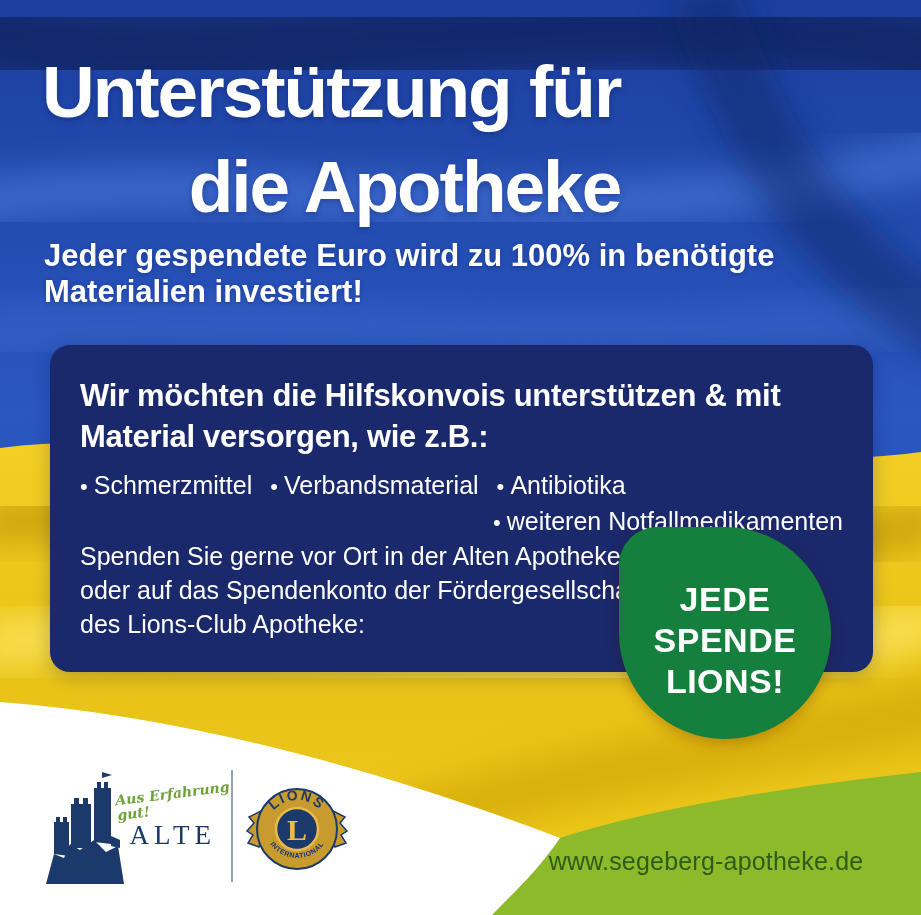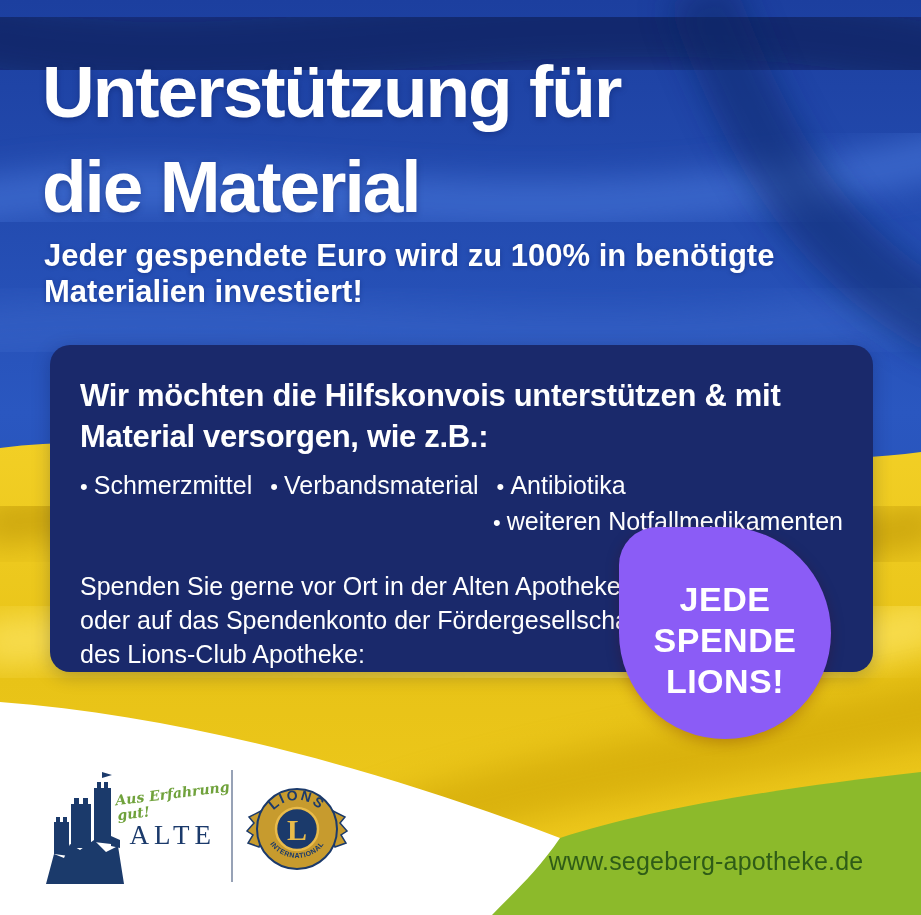--- a/index.html
+++ b/index.html
@@ -6,44 +6,44 @@
   .poster{
     position:relative;width:921px;height:915px;overflow:hidden;
     font-family:"Liberation Sans",sans-serif;
     -webkit-font-smoothing:antialiased;
   }
   .bg{position:absolute;inset:0;z-index:0;}
   
   .title{
     position:absolute;left:42px;top:44px;z-index:3;
     color:#ffffff;font-size:73px;font-weight:700;line-height:95px;
-    letter-spacing:-2px;text-shadow:0 2px 6px rgba(0,20,80,.35);
+    letter-spacing:-2px;text-shadow:0 2px 6px rgba(0,20,80,.35);text-align:right;
   }
   .subtitle{
     position:absolute;left:44px;top:238px;z-index:3;
     color:#ffffff;font-size:31px;font-weight:700;line-height:36px;
     text-shadow:0 1px 4px rgba(0,20,80,.35);
   }
   
   .info-box{
     position:absolute;left:50px;top:345px;width:823px;height:327px;z-index:2;
     background:#1a296b;border-radius:20px;color:#ffffff;
     box-shadow:0 4px 18px rgba(0,10,50,.25);
     box-sizing:border-box;padding:30px 30px 12px 30px;
   }
   .box-heading{font-size:31px;font-weight:700;line-height:41px;letter-spacing:-0.3px;}
   .bullet-row{display:flex;gap:18px;margin-top:12px;font-size:25px;line-height:33px;}
   .bullet-row.second{margin-top:2px;justify-content:flex-end;}
   .bullet-item::before{content:"\2022\00a0";font-size:22px;}
-  .donation{margin-top:30px;font-size:25px;line-height:34px;font-weight:400;}
+  .donation{font-size:25px;line-height:34px;font-weight:400;}
   .iban{font-size:25px;line-height:34px;font-weight:700;letter-spacing:0.3px;}
   
   .badge{
     position:absolute;left:619px;top:527px;width:212px;height:212px;z-index:4;
-    background:#8b5cf6;border-radius:38px 106px 106px 106px;
+    background:#15803d;border-radius:38px 106px 106px 106px;
     display:flex;flex-direction:column;justify-content:center;align-items:center;
     padding-top:14px;box-sizing:border-box;
     color:#ffffff;font-size:34px;font-weight:700;line-height:41px;letter-spacing:0.5px;
     box-shadow:0 4px 14px rgba(80,0,0,.25);
   }
   
   .castle{position:absolute;left:44px;top:770px;z-index:5;}
   .tagline{
     position:absolute;left:116px;top:786px;width:120px;z-index:5;
     color:#70a23c;font-family:"DejaVu Serif",serif;font-style:italic;
@@ -97,21 +97,21 @@
     <path d="M-20,645 C300,605 620,725 940,620" stroke="#ffe96a" stroke-width="50" fill="none" filter="url(#soft)" opacity="0.65"></path>
     <path d="M200,915 C420,780 700,765 960,705" stroke="#c79d04" stroke-width="60" fill="none" filter="url(#soft)" opacity="0.5"></path>
 
     <path d="M921,772 C760,790 640,812 560,838 C500,858 452,884 426,915 L921,915 Z" fill="#8cba2b"></path>
 
     <path d="M0,702 C190,716 392,774 560,838 C537,872 512,894 492,915 L0,915 Z" fill="#ffffff"></path>
   </svg>
 
   <div class="title">
     <div>Unterstützung für</div>
-    <div>die Material</div>
+    <div>die Apotheke</div>
   </div>
 
   <div class="subtitle">
     <div>Jeder gespendete Euro wird zu 100% in benötigte</div>
     <div>Materialien investiert!</div>
   </div>
 
   <div class="info-box">
     <div class="box-heading">
       <div>Wir möchten die Hilfskonvois unterstützen &amp; mit</div>

